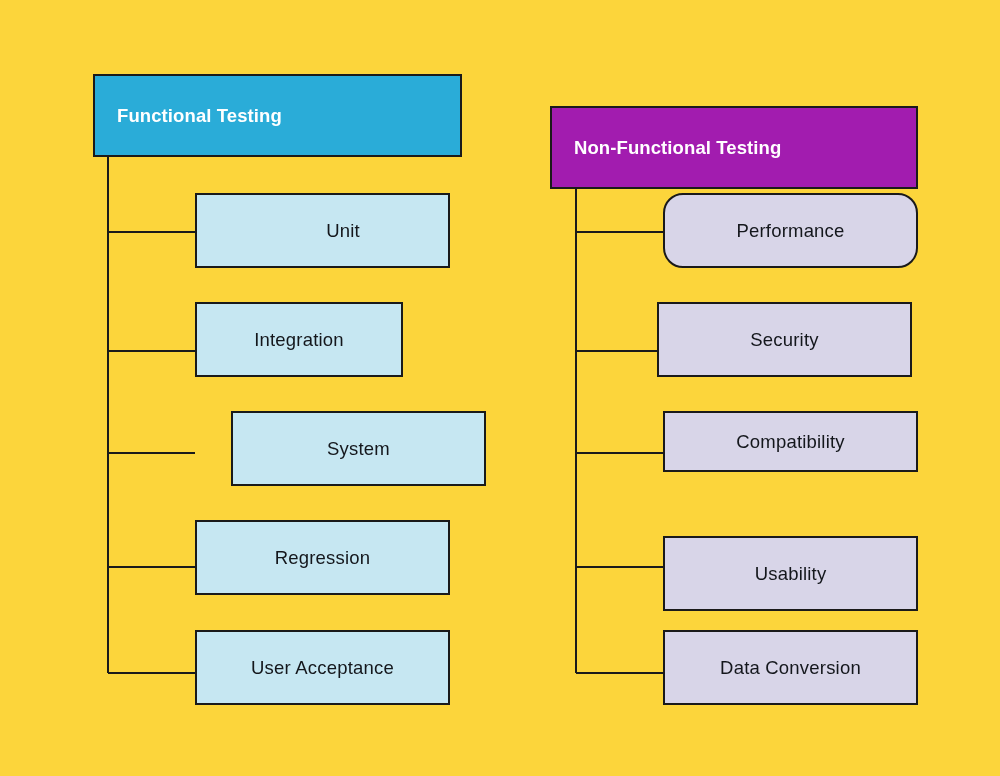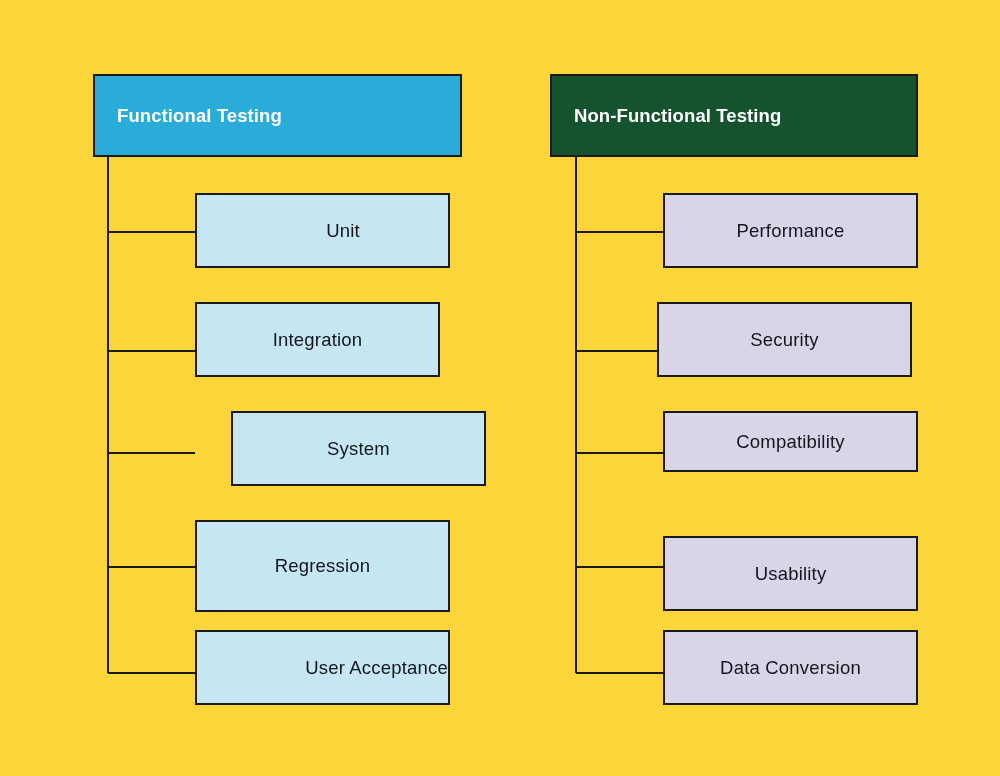--- a/index.html
+++ b/index.html
@@ -46,21 +46,21 @@
   .node-child {
     justify-content: center;
   }
   .node-child .node-label {
     color: #14171c;
     font-size: 18.5px;
     font-weight: normal;
     letter-spacing: 0.2px;
   }
   .col-left .node-header { background: #2AACD8; }
-  .col-right .node-header { background: #14532d; }
+  .col-right .node-header { background: #a21caf; margin-top: 32px; }
   .col-left .node-child { background: #C6E7F2; }
   .col-right .node-child { background: #D8D5E8; }
 </style>
 </head>
 <body>
 
 <div id="canvas">
 
   <svg class="connectors" viewBox="0 0 1000 776" width="1000" height="776" aria-hidden="true">
     <g id="connector-group" fill="none" stroke="#1a1a1a" stroke-width="2">
@@ -79,39 +79,39 @@
       </g>
   </svg>
 
   <div class="column col-left">
     <div class="node node-header" style="left: 81px; top: 74px; width: 369px; height: 83px; margin-left: 12px;">
       <span class="node-label">Functional Testing</span>
     </div>
     <div class="node node-child" style="left: 195px; top: 193px; width: 255px; height: 75px; padding-left: 41px;">
       <span class="node-label">Unit</span>
     </div>
-    <div class="node node-child" style="left: 195px; top: 302px; width: 245px; height: 75px;">
+    <div class="node node-child" style="left: 195px; top: 302px; width: 208px; height: 75px;">
       <span class="node-label">Integration</span>
     </div>
     <div class="node node-child" style="left: 195px; top: 411px; width: 255px; height: 75px; margin-left: 36px;">
       <span class="node-label">System</span>
     </div>
-    <div class="node node-child" style="left: 195px; top: 520px; width: 255px; height: 92px;">
+    <div class="node node-child" style="left: 195px; top: 520px; width: 255px; height: 75px;">
       <span class="node-label">Regression</span>
     </div>
-    <div class="node node-child" style="left: 195px; top: 630px; width: 255px; height: 75px; justify-content: flex-end;">
+    <div class="node node-child" style="left: 195px; top: 630px; width: 255px; height: 75px;">
       <span class="node-label">User Acceptance</span>
     </div>
   </div>
 
   <div class="column col-right">
     <div class="node node-header" style="left: 550px; top: 74px; width: 368px; height: 83px;">
       <span class="node-label">Non-Functional Testing</span>
     </div>
-    <div class="node node-child" style="left: 663px; top: 193px; width: 255px; height: 75px;">
+    <div class="node node-child" style="left: 663px; top: 193px; width: 255px; height: 75px; border-radius: 20px;">
       <span class="node-label">Performance</span>
     </div>
     <div class="node node-child" style="left: 657px; top: 302px; width: 255px; height: 75px;">
       <span class="node-label">Security</span>
     </div>
     <div class="node node-child" style="left: 663px; top: 411px; width: 255px; height: 61px;">
       <span class="node-label">Compatibility</span>
     </div>
     <div class="node node-child" style="left: 663px; top: 536px; width: 255px; height: 75px;">
       <span class="node-label">Usability</span>

